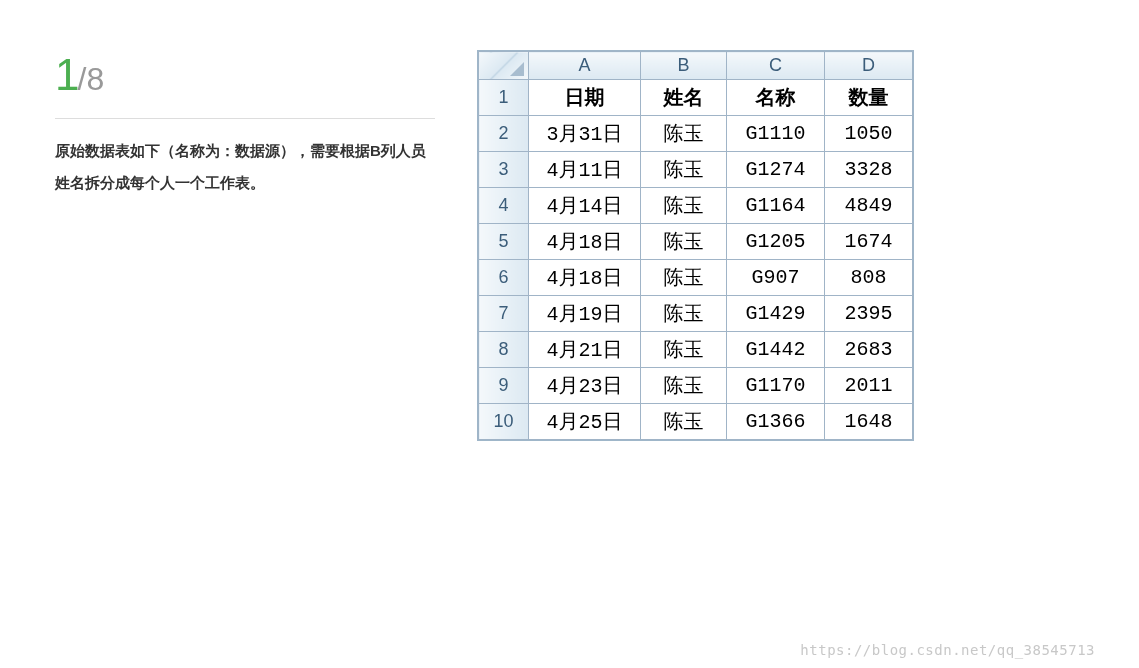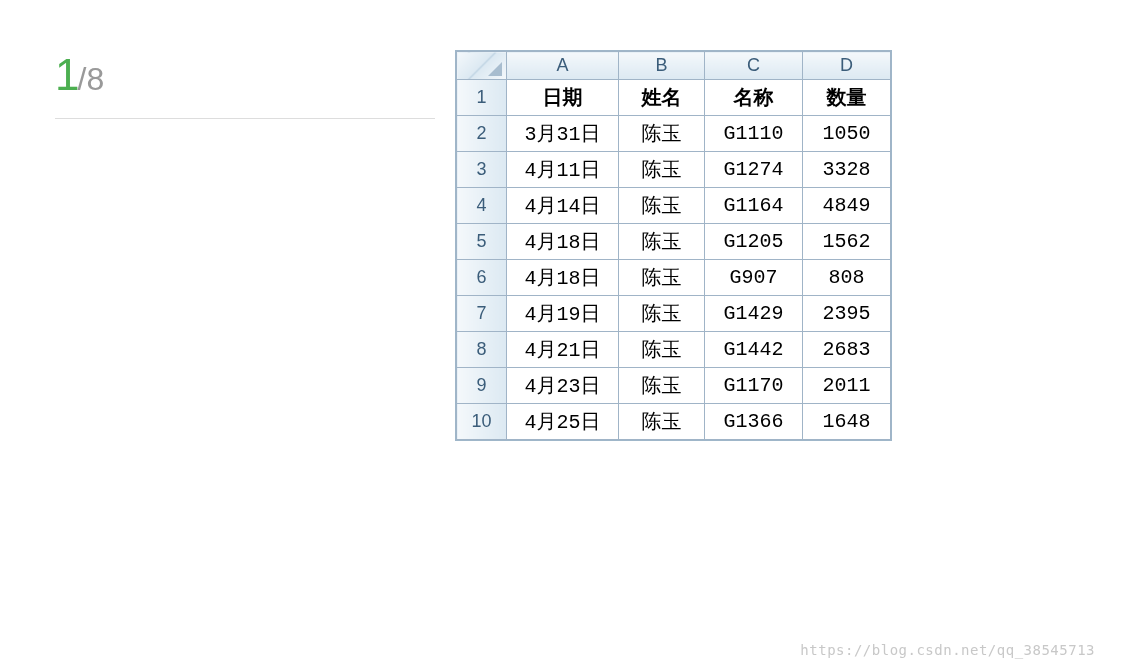--- a/index.html
+++ b/index.html
@@ -1,17 +1,17 @@
 <!DOCTYPE html>
 <html><head>
 <meta charset="utf-8">
 <style>
 * { box-sizing: border-box; margin: 0; padding: 0; }
 body { font-family: "Microsoft YaHei", "PingFang SC", Arial, sans-serif; background: #fff; width: 1139px; height: 668px; position: relative; }
-.container { display: flex; padding: 50px 0 0 55px; }
+.container { display: flex; padding: 50px 0 0 55px; gap: 22px; }
 .left-panel { width: 380px; flex-shrink: 0; }
 .step-counter { font-size: 32px; color: #888; font-weight: 300; margin-bottom: 18px; }
 .step-current { font-size: 44px; color: #4caf50; font-weight: 400; letter-spacing: -2px; }
 .step-total { font-size: 32px; color: #999; }
 .divider { border: none; border-top: 1px solid #ddd; margin-bottom: 16px; }
 .title { font-size: 26px; color: #333; font-weight: 400; margin-bottom: 26px; }
 .desc { font-size: 15px; color: #333; line-height: 2.1; font-weight: 600; }
 .right-panel { flex: 1; padding-left: 20px; }
 .excel-wrap { border: 1px solid #9fb6c9; display: inline-block; background: #fff; }
 .excel-table { border-collapse: collapse; }
@@ -30,20 +30,21 @@
 </style>
 </head>
 <body>
 
 <div class="container">
   <div class="left-panel">
     <div class="step-counter">
       <span class="step-current">1</span><span class="step-total">/8</span>
     </div>
     <hr class="divider">
+    <p class="desc">原始数据表如下（名称为：数据源），需要根据B列人员姓名拆分成每个人一个工作表。</p>
   </div>
 
   <div class="right-panel">
     <div class="excel-wrap">
       <table class="excel-table">
         <tbody>
             <tr>
           <th class="col-header corner"></th>
           <th class="col-header col-a">A</th>
           <th class="col-header col-b">B</th>
@@ -76,21 +77,21 @@
           <td class="data-cell">4月14日</td>
           <td class="data-cell">陈玉</td>
           <td class="data-cell">G1164</td>
           <td class="data-cell">4849</td>
         </tr>
         <tr>
           <th class="row-header">5</th>
           <td class="data-cell">4月18日</td>
           <td class="data-cell">陈玉</td>
           <td class="data-cell">G1205</td>
-          <td class="data-cell">1562</td>
+          <td class="data-cell">1674</td>
         </tr>
         <tr>
           <th class="row-header">6</th>
           <td class="data-cell">4月18日</td>
           <td class="data-cell">陈玉</td>
           <td class="data-cell">G907</td>
           <td class="data-cell">808</td>
         </tr>
         <tr>
           <th class="row-header">7</th>

